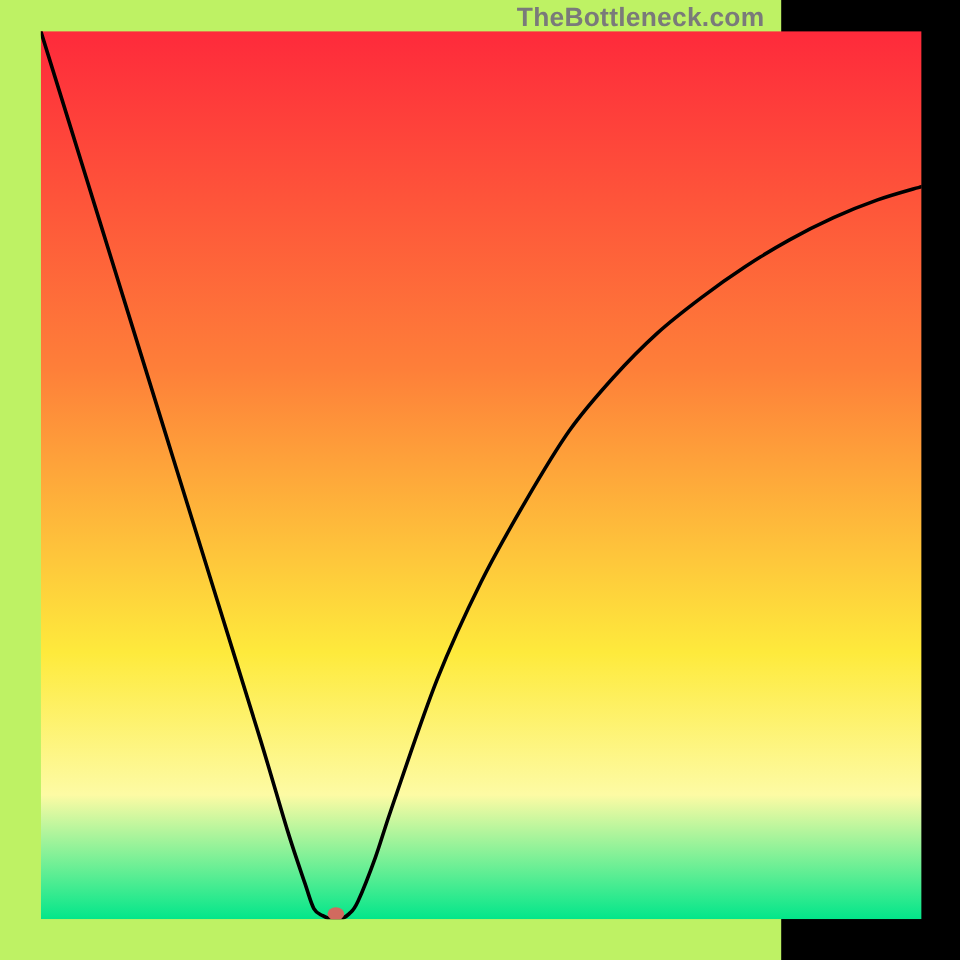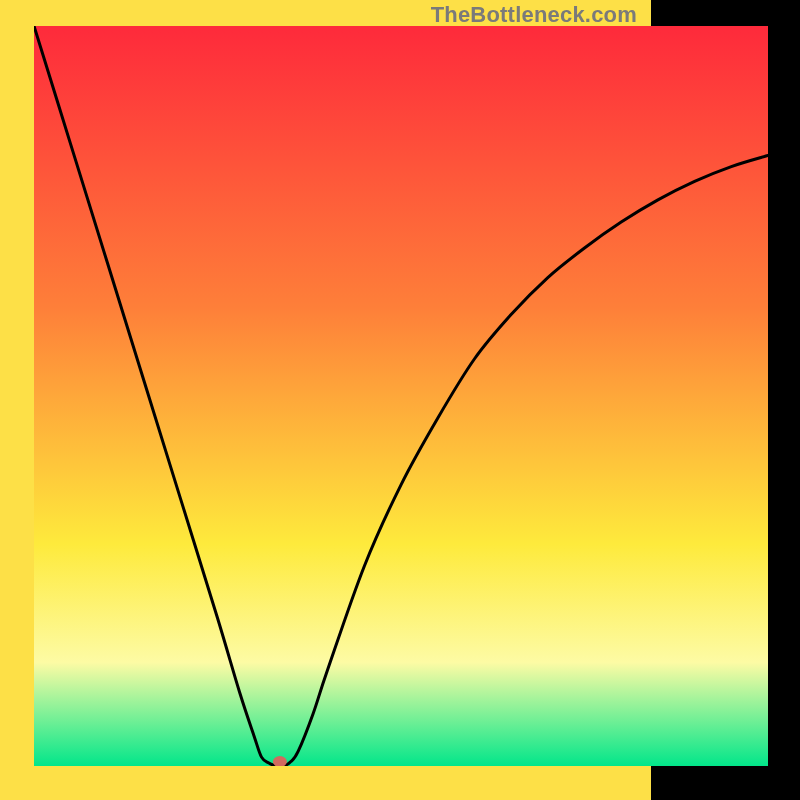--- a/index.html
+++ b/index.html
@@ -8,21 +8,21 @@
     width: 800px;
     height: 800px;
     background: #000;
     font-family: Arial, Helvetica, sans-serif;
     overflow: hidden;
   }
   .frame {
     position: relative;
     width: 651px;
     height: 800px;
-    background: #fde047;
+    background: #bef264;
     text-decoration: underline;
   }
   .watermark {
     position: absolute;
     top: 2px;
     right: 14px;
     color: #7a7a7a;
     font-size: 22px;
     font-weight: 600;
     letter-spacing: 0.2px;

